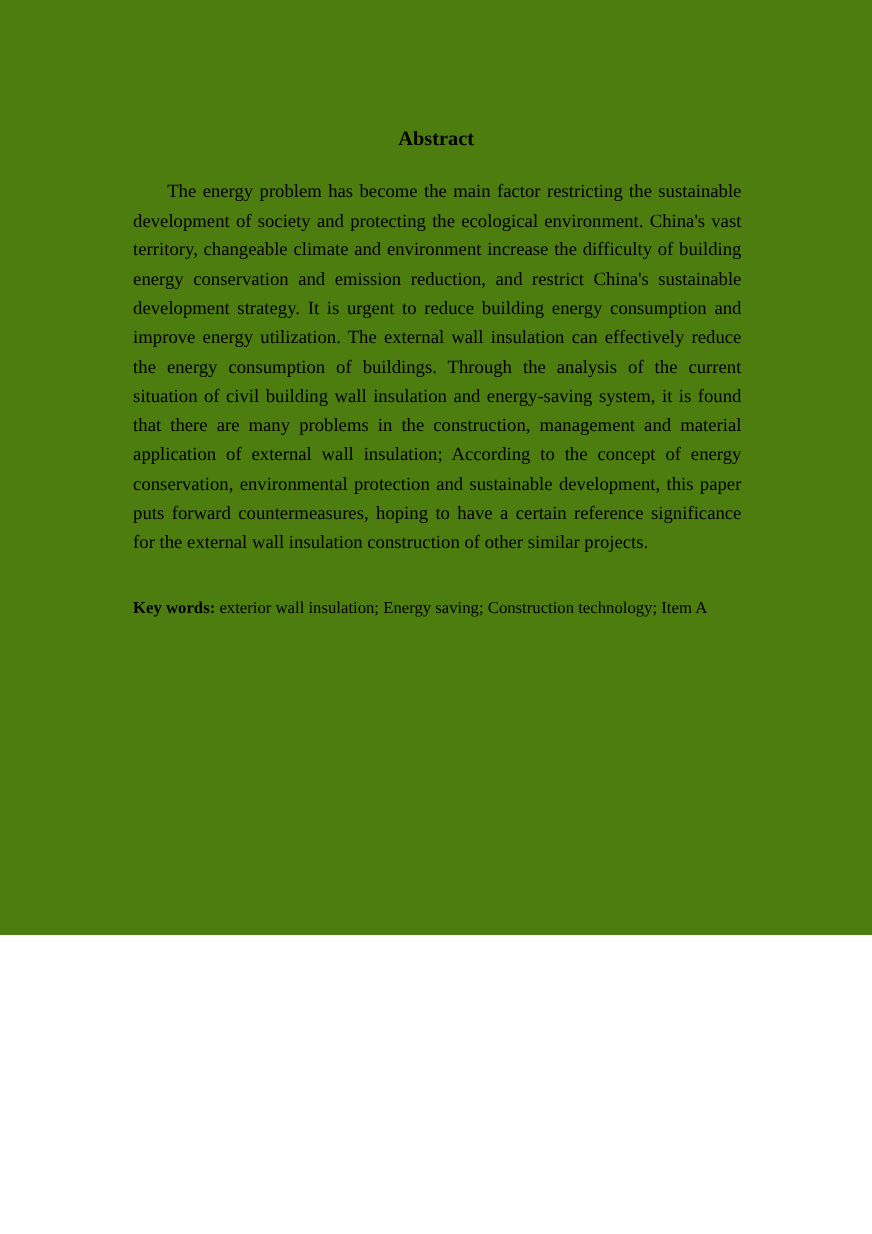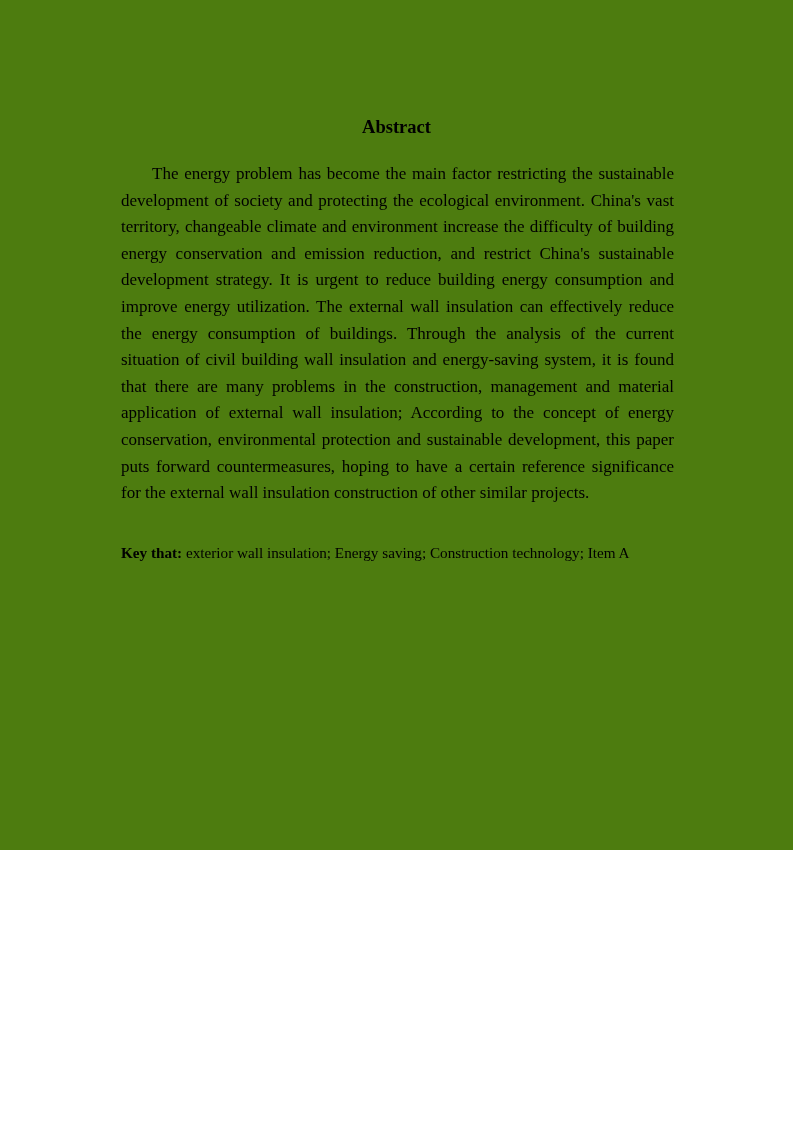--- a/index.html
+++ b/index.html
@@ -58,16 +58,16 @@
       font-weight: bold;
     }
   </style>
 </head>
 <body>
 
 <div class="page">
   <div class="title">Abstract</div>
   <p class="abstract-body">The energy problem has become the main factor restricting the sustainable development of society and protecting the ecological environment. China's vast territory, changeable climate and environment increase the difficulty of building energy conservation and emission reduction, and restrict China's sustainable development strategy. It is urgent to reduce building energy consumption and improve energy utilization. The external wall insulation can effectively reduce the energy consumption of buildings. Through the analysis of the current situation of civil building wall insulation and energy-saving system, it is found that there are many problems in the construction, management and material application of external wall insulation; According to the concept of energy conservation, environmental protection and sustainable development, this paper puts forward countermeasures, hoping to have a certain reference significance for the external wall insulation construction of other similar projects.</p>
   <div class="keywords">
-    <span class="kw-label">Key that:</span>
+    <span class="kw-label">Key words:</span>
     <span>exterior wall insulation; Energy saving; Construction technology; Item A</span>
   </div>
 </div>
 
 </body></html>

